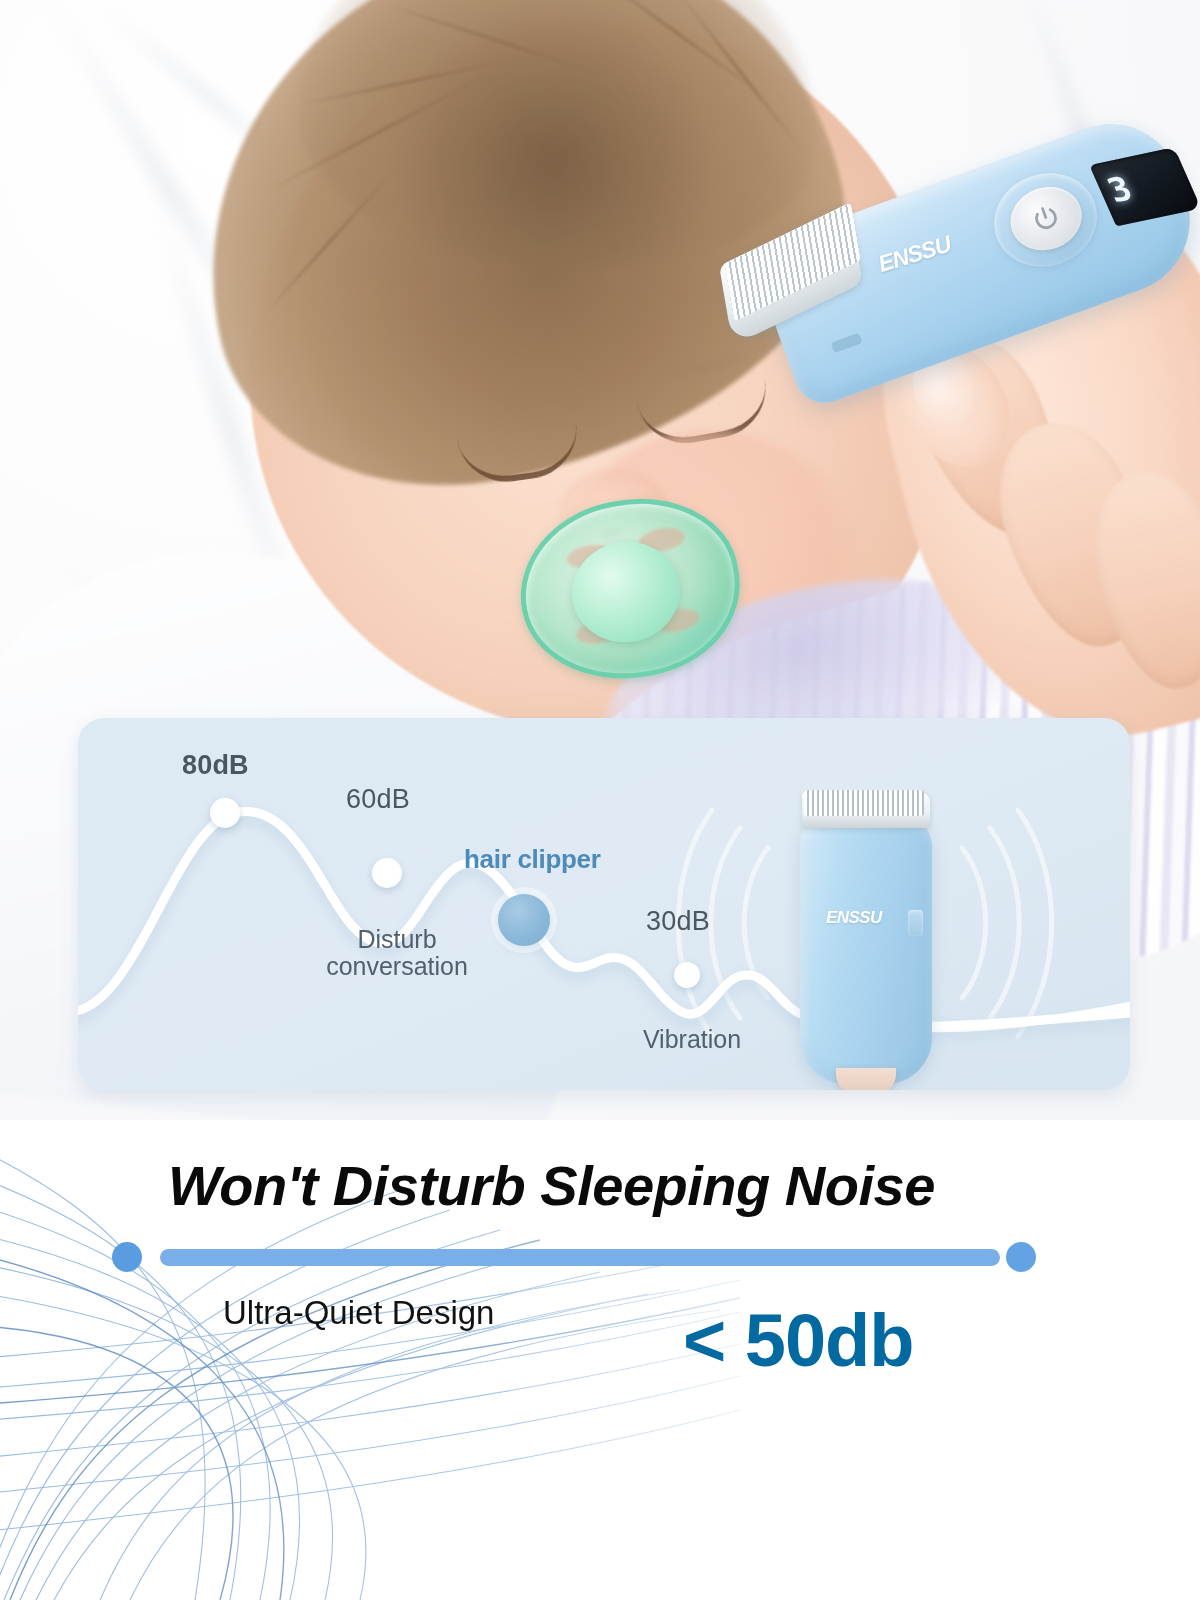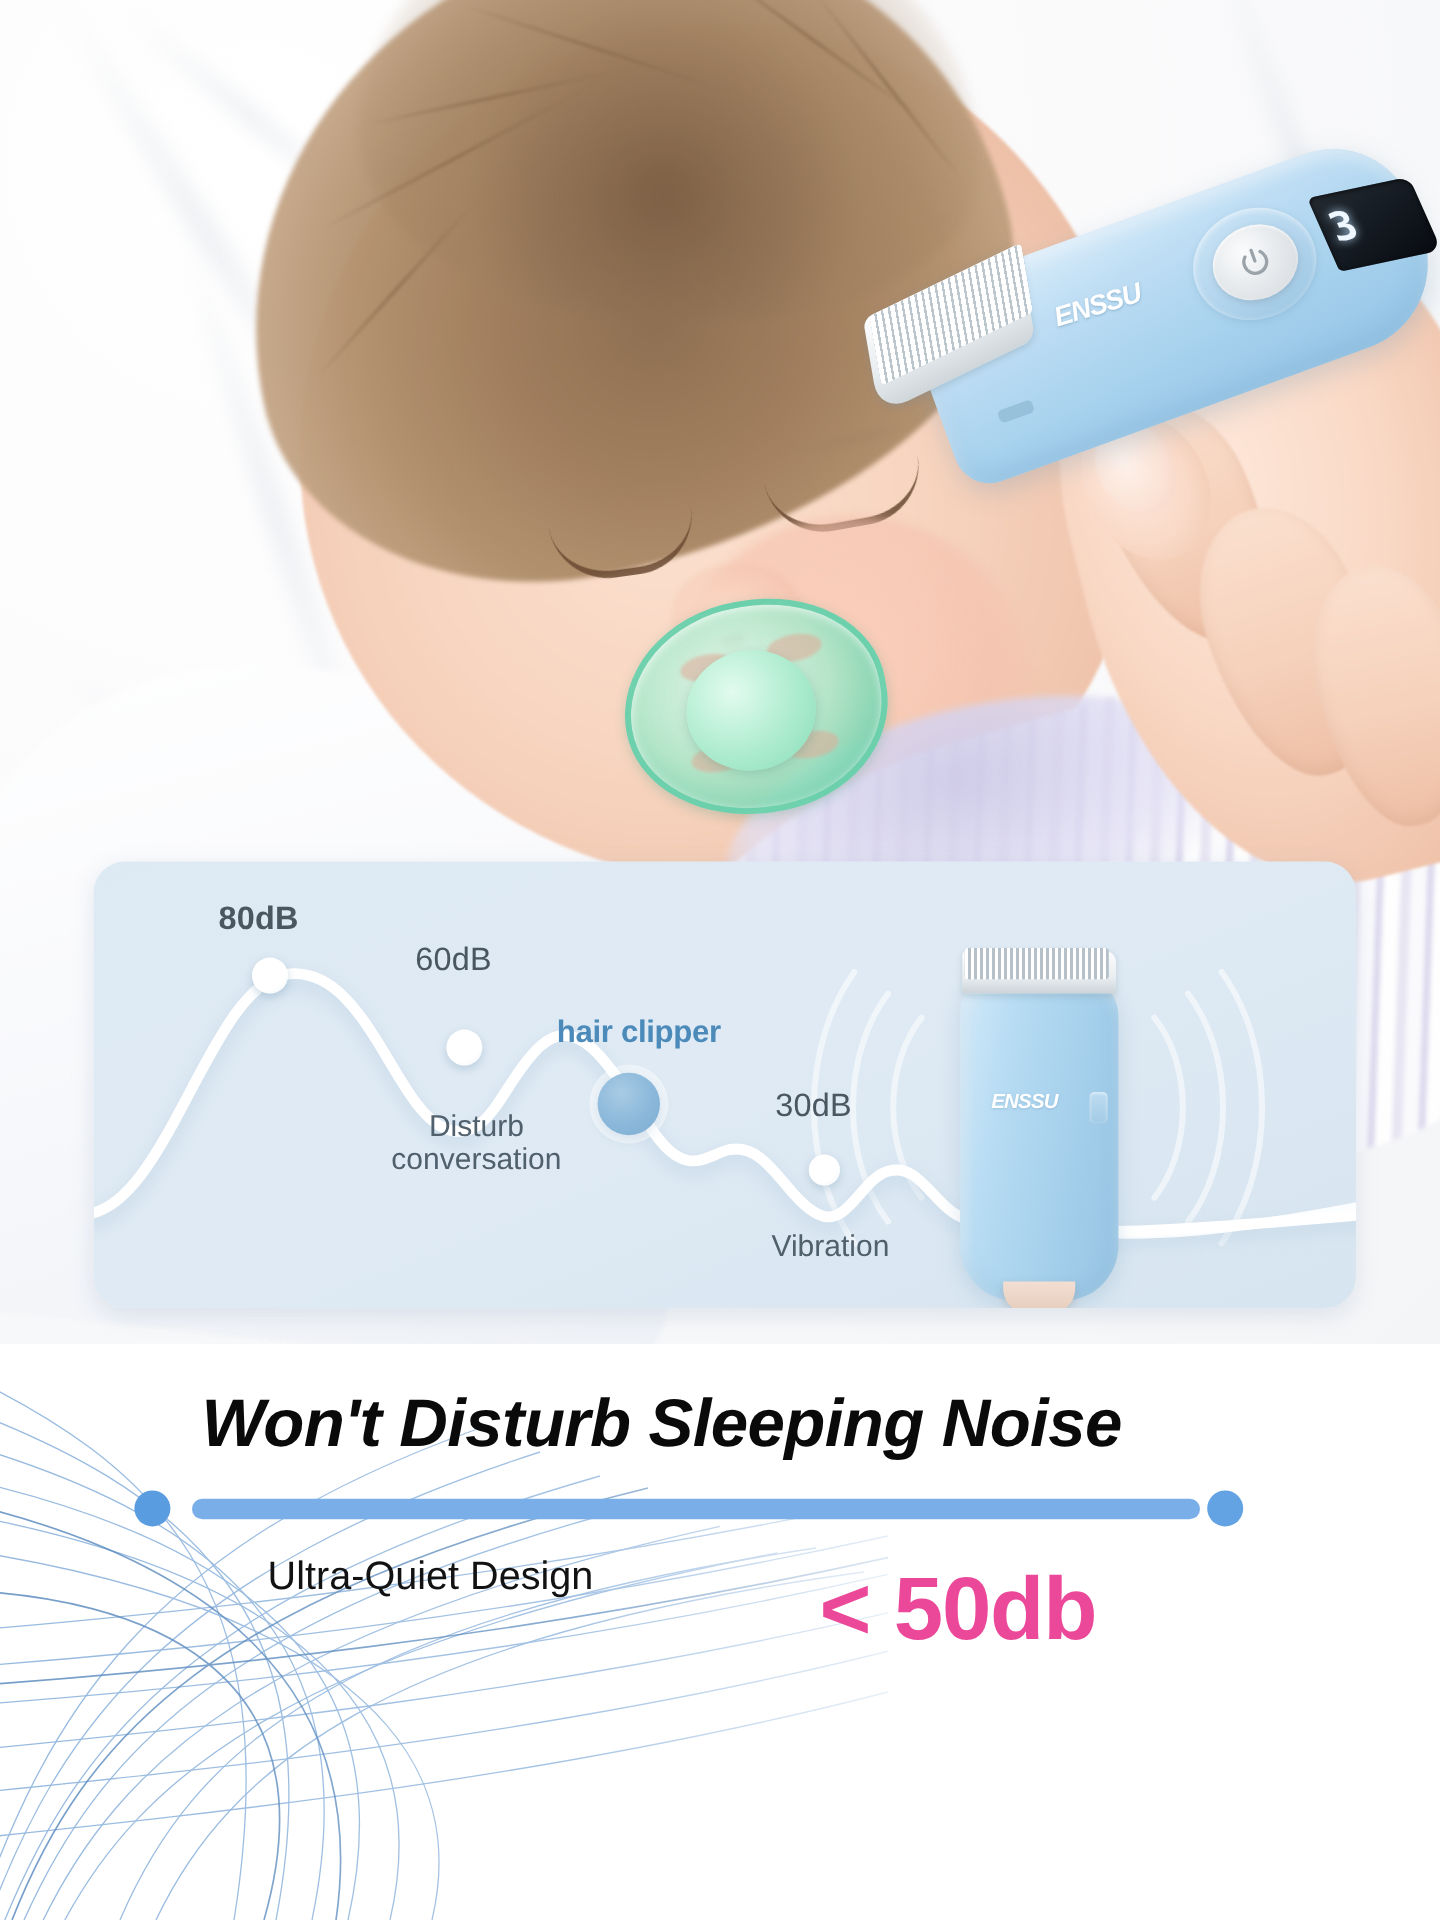--- a/index.html
+++ b/index.html
@@ -498,21 +498,21 @@
     color: #121212;
     white-space: nowrap;
     z-index: 6;
   }
   .feat-1 { left: 192px; top: 1294px; margin-left: 31px; }
   .feat-2 { left: 183px; top: 1338px; }
 
   .db-callout {
     position: absolute;
     left: 683px; top: 1298px;
-    color: #ec4899;
+    color: #0369a1;
     font-size: 74px;
     font-weight: bold;
     letter-spacing: -1px;
     white-space: nowrap;
     z-index: 6;
   }
 </style>
 </head>
 <body>
 

